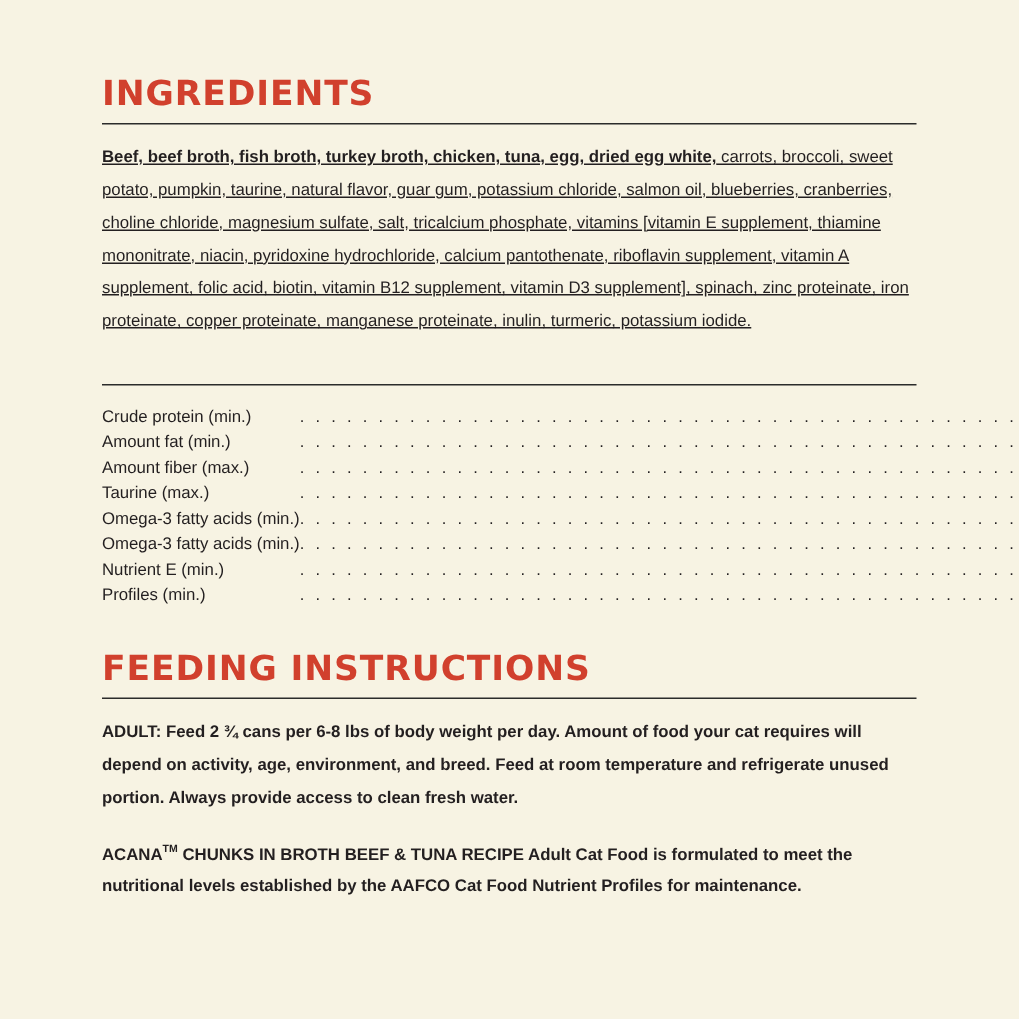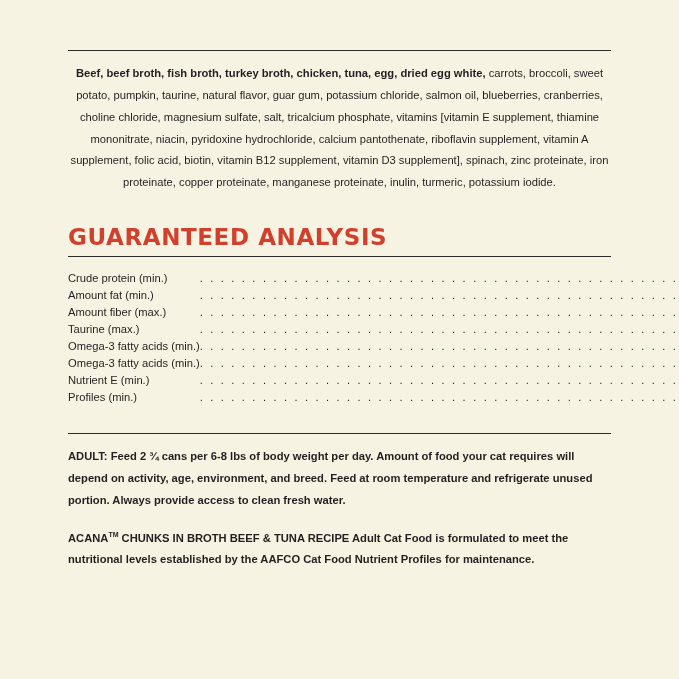--- a/index.html
+++ b/index.html
@@ -33,22 +33,23 @@
   .rule {
     border: 0;
     border-top: 1px solid #2b2b2b;
     margin: 0 0 12px 0;
     height: 0;
   }
   .body-text {
     font-size: 11.2px;
     line-height: 1.95;
     color: #231f20;
-    text-align: center;
+    text-align: left;
     margin: 0;
+    text-decoration: underline;
   }
   .body-text b {
     font-weight: bold;
   }
   .ingredients-block {
     margin-bottom: 30px;
   }
   .ga-block {
     margin-bottom: 28px;
   }
@@ -94,26 +95,26 @@
     font-size: 7px;
     vertical-align: super;
   }
 </style>
 </head>
 <body>
 
 <div class="page">
 
   <section class="ingredients-block">
+    <h2 class="section-title">INGREDIENTS</h2>
     <hr class="rule">
     <p class="body-text"><b>Beef, beef broth, fish broth, turkey broth, chicken, tuna, egg, dried egg white,</b><span> carrots, broccoli, sweet potato, pumpkin, taurine, natural flavor, guar gum, potassium chloride, salmon oil, blueberries, cranberries, choline chloride, magnesium sulfate, salt, tricalcium phosphate, vitamins [vitamin E supplement, thiamine mononitrate, niacin, pyridoxine hydrochloride, calcium pantothenate, riboflavin supplement, vitamin A supplement, folic acid, biotin, vitamin B12 supplement, vitamin D3 supplement], spinach, zinc proteinate, iron proteinate, copper proteinate, manganese proteinate, inulin, turmeric, potassium iodide.</span></p>
   </section>
 
   <section class="ga-block">
-    <h2 class="section-title">GUARANTEED ANALYSIS</h2>
     <hr class="rule">
     <table class="ga-table">
       <tbody>
         <tr class="ga-row">
           <td class="ga-name">Crude protein (min.)</td>
           <td class="ga-dots">
               <span>. . . . . . . . . . . . . . . . . . . . . . . . . . . . . . . . . . . . . . . . . . . . . . . . . . . . . . . . . . . . . . . . . . . . . . . . . . . . . . . . . . . . . . . . . . . . . . . . . . . . . . . .</span>
             </td>
 
         </tr>
@@ -164,18 +165,19 @@
           <td class="ga-dots">
               <span>. . . . . . . . . . . . . . . . . . . . . . . . . . . . . . . . . . . . . . . . . . . . . . . . . . . . . . . . . . . . . . . . . . . . . . . . . . . . . . . . . . . . . . . . . . . . . . . . . . . . . . . .</span>
             </td>
 
         </tr>
       </tbody>
     </table>
   </section>
 
   <section class="feeding-block">
+    <h2 class="section-title">FEEDING INSTRUCTIONS</h2>
     <hr class="rule">
     <p class="feeding-para"><b>ADULT:</b><span> Feed 2 ¾ cans per 6-8 lbs of body weight per day. Amount of food your cat requires will depend on activity, age, environment, and breed. Feed at room temperature and refrigerate unused portion. Always provide access to clean fresh water.</span></p>
     <p class="feeding-para"><span>ACANA</span><sup>TM</sup><span> CHUNKS IN BROTH BEEF &amp; TUNA RECIPE Adult Cat Food is formulated to meet the nutritional levels established by the AAFCO Cat Food Nutrient Profiles for maintenance.</span></p>
   </section>
 
 </div>
 
 </body></html>

